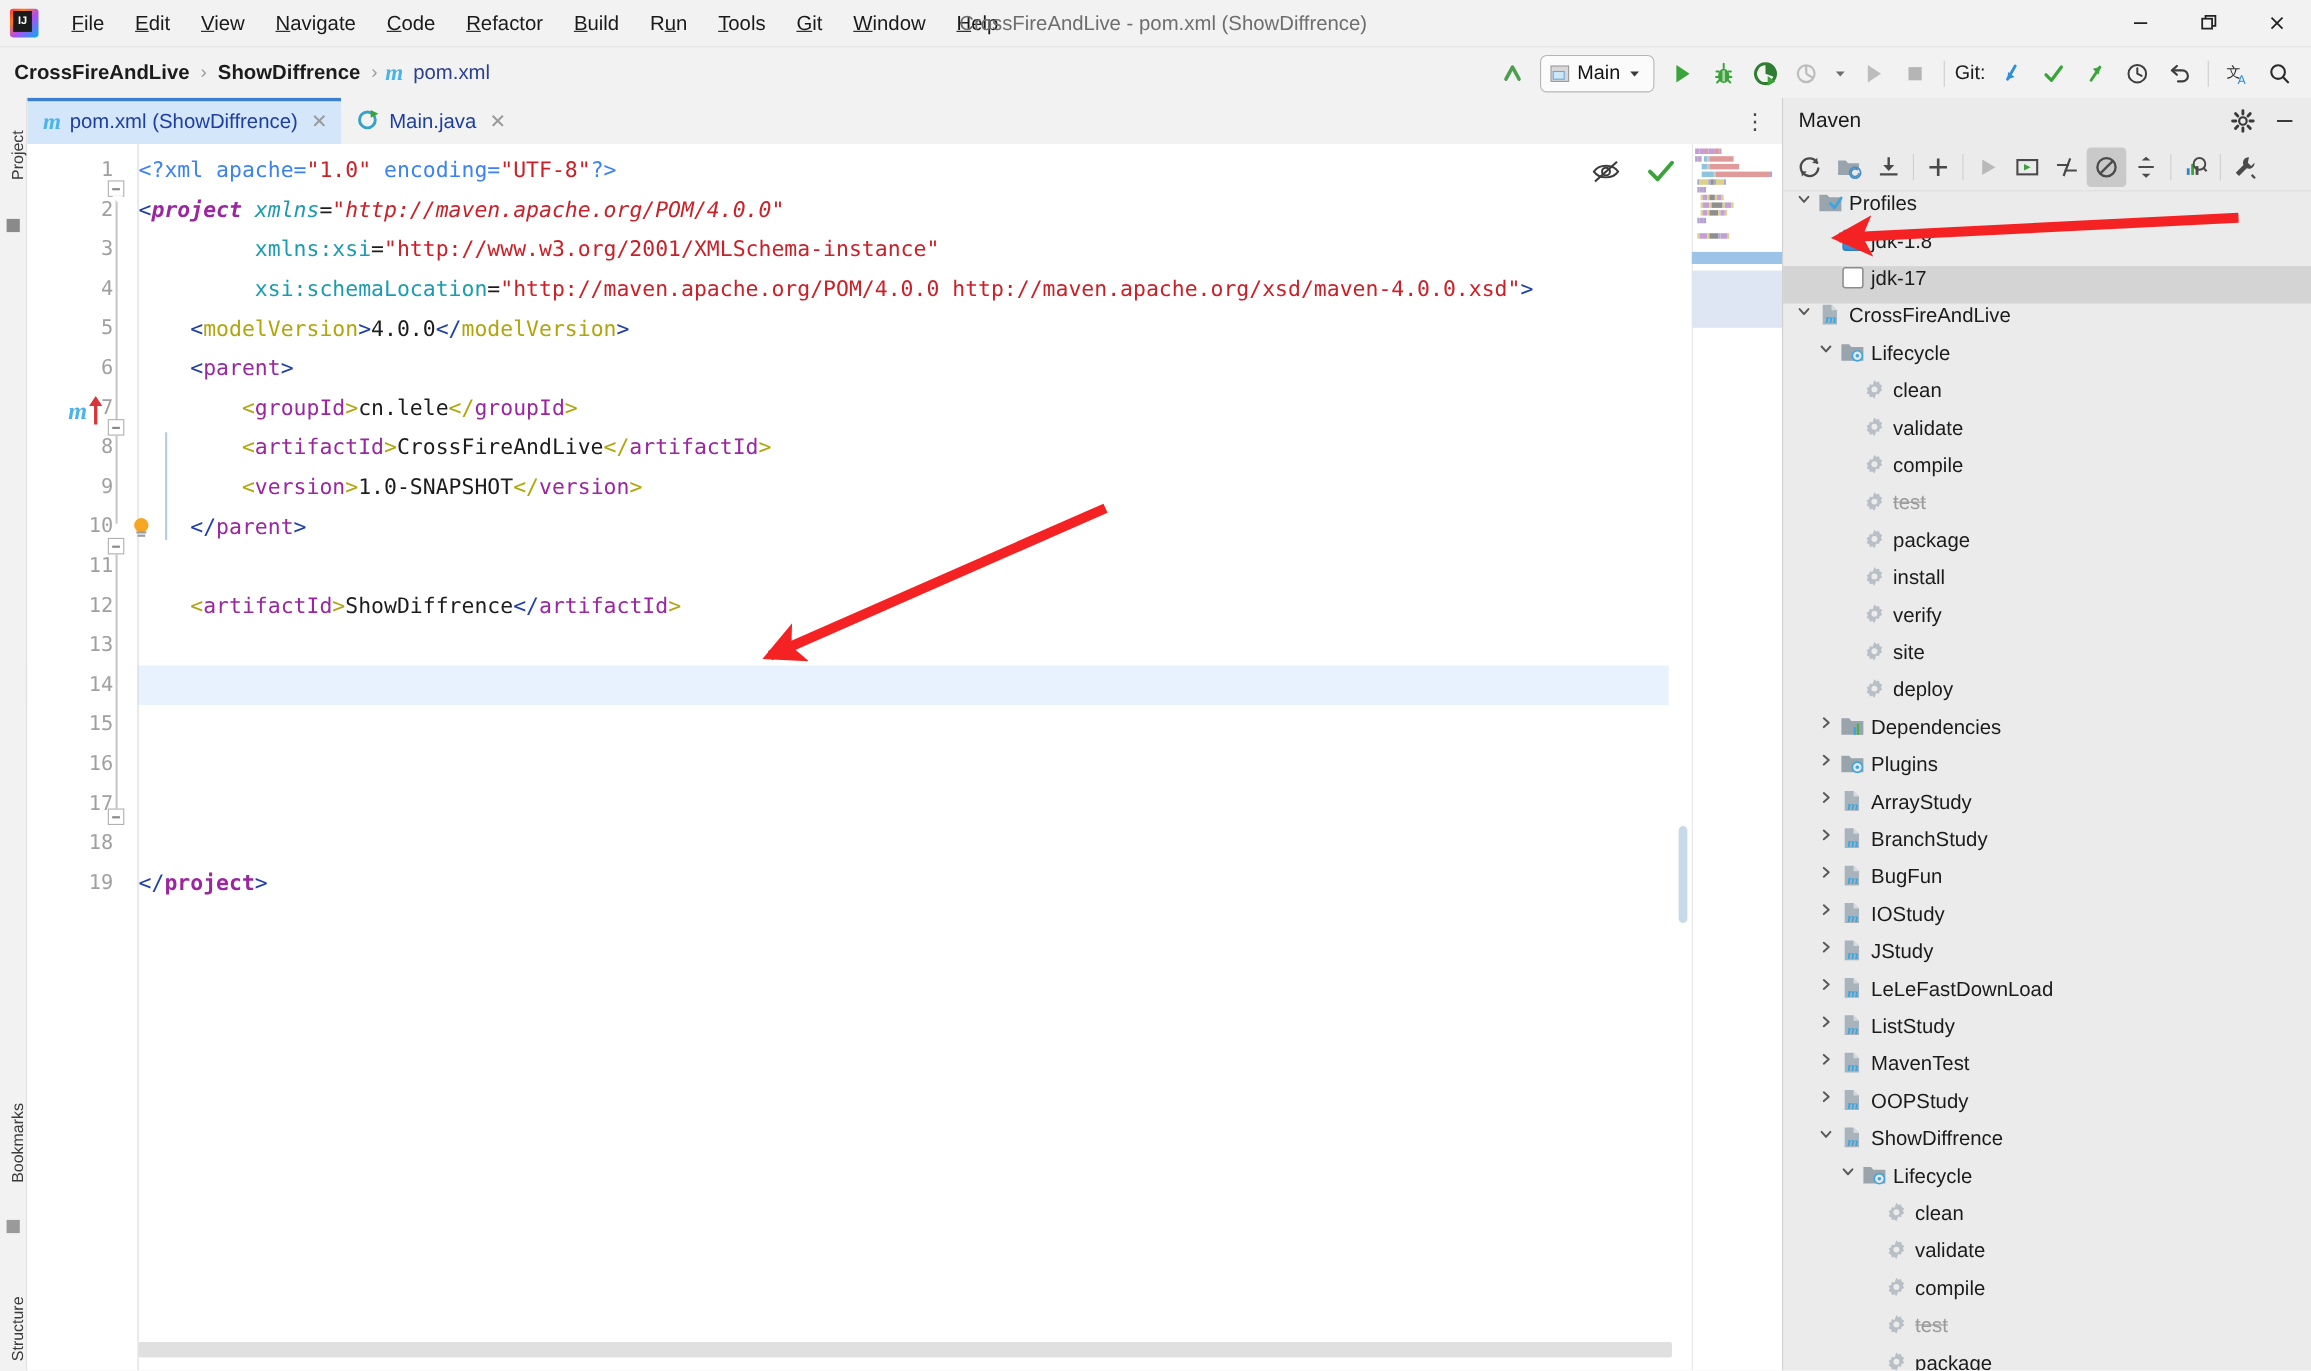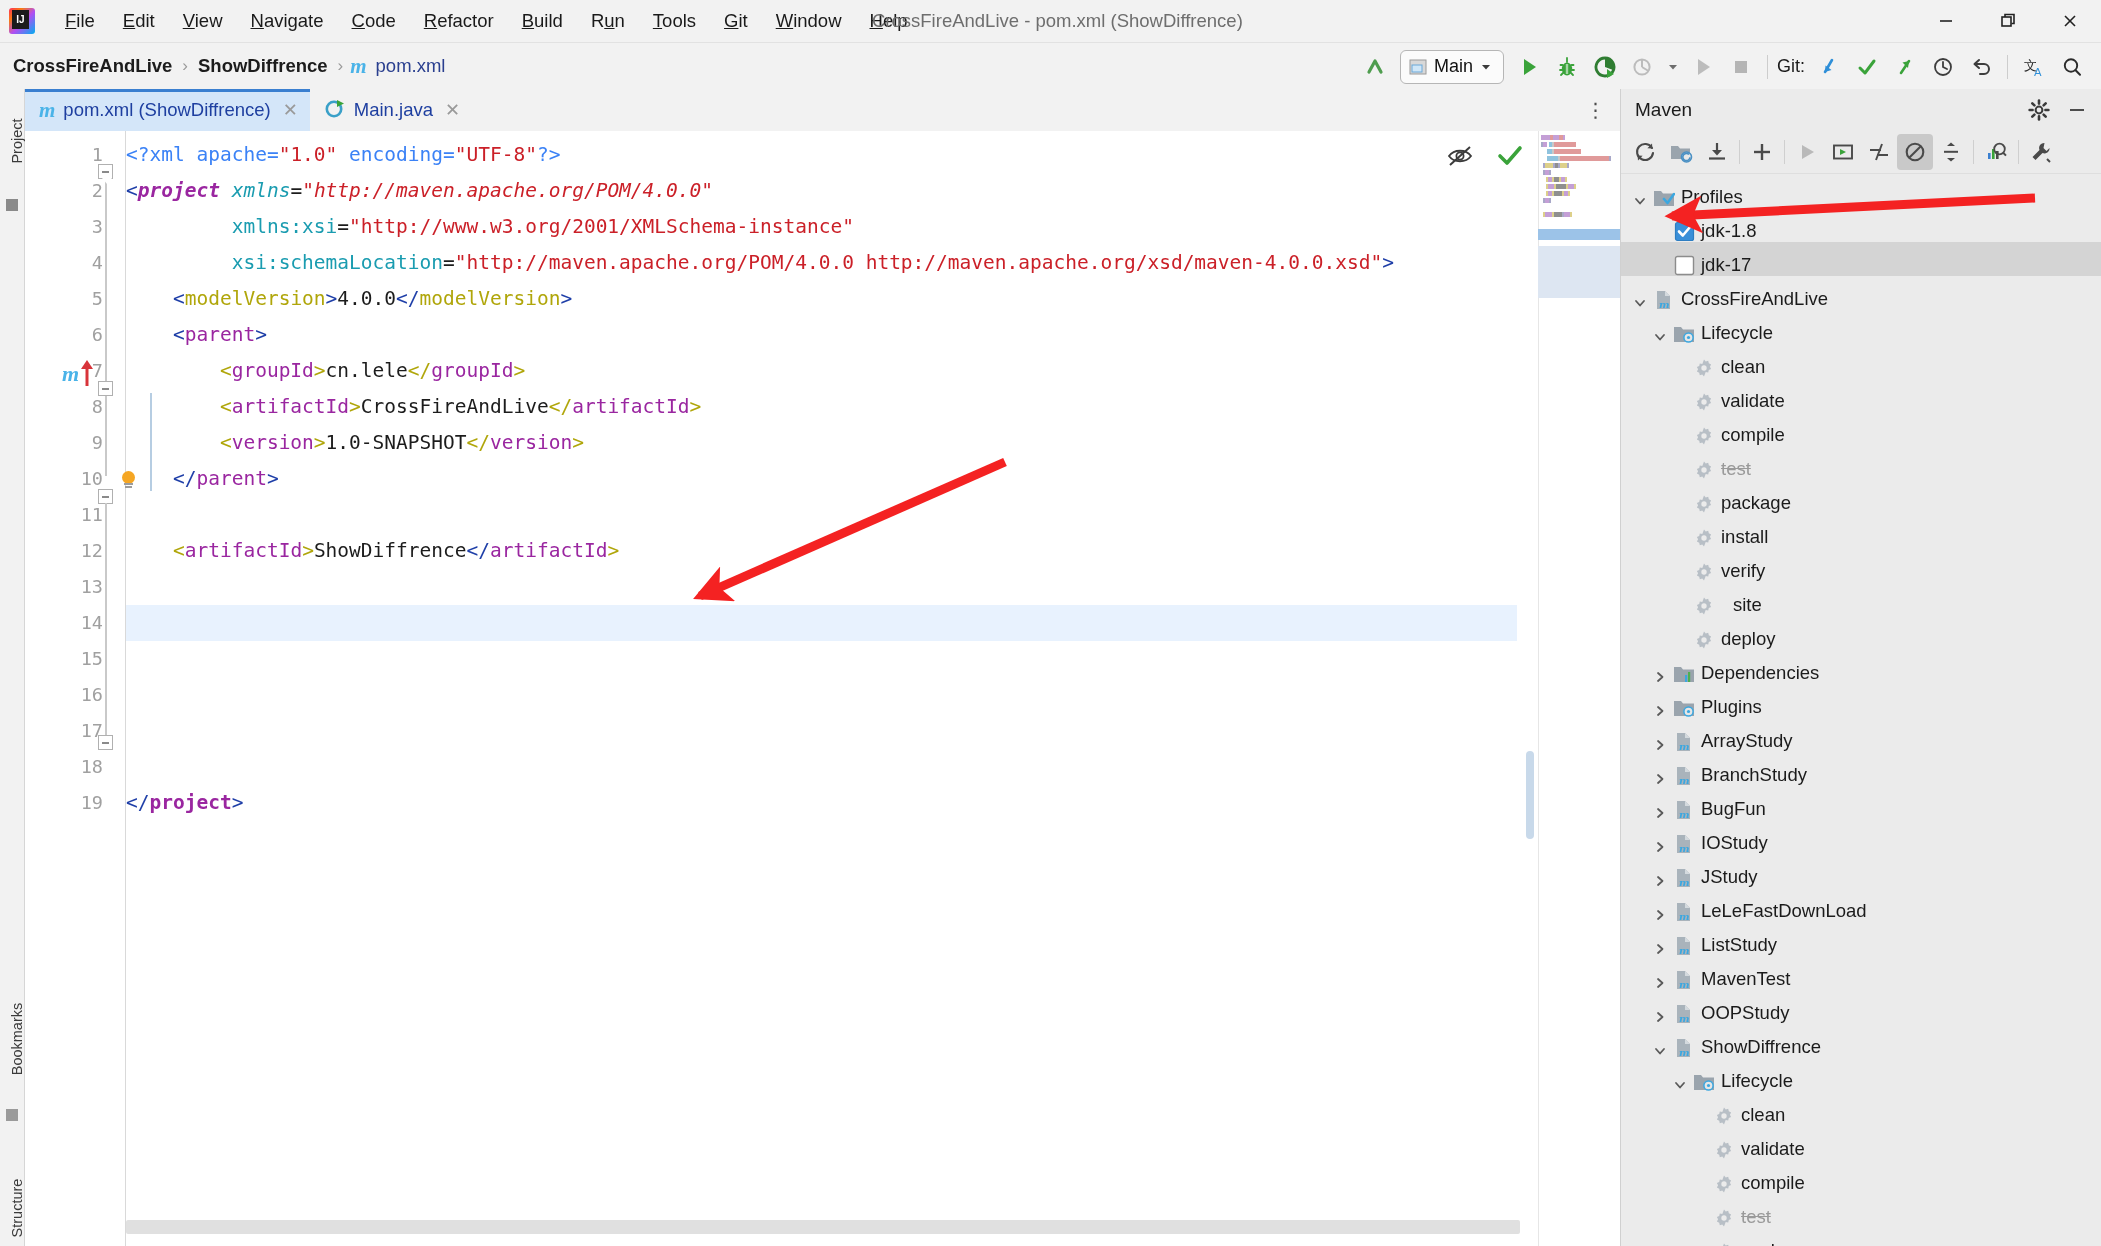--- a/index.html
+++ b/index.html
@@ -275,21 +275,21 @@
     border-radius: 4px; flex: none;
   }
   .mt.on { background: #c9c9c9; }
   .mt-sep { width: 1px; height: 24px; background: #cfcfcf; margin: 0 4px; flex: none; }
 
   .mtree {
     position: absolute; left: 0; top: 85px; width: 481px; height: 1072px;
     overflow: hidden;
   }
   .trow {
-    position: relative; height: 34px; display: flex; align-items: flex-end;
+    position: relative; height: 34px; display: flex; align-items: flex-start;
     font-size: 18.5px; color: #1b1b1b; white-space: nowrap;
   }
   .trow.sel { background: #d4d4d4; }
   .chev {
     width: 22px; flex: none; display: flex; align-items: center; justify-content: center;
     color: #5a5a5a; font-size: 15px;
   }
   .tico { width: 26px; flex: none; display: flex; align-items: center; justify-content: center; }
   .tlabel.dim { color: #9a9a9a; text-decoration: line-through; }
 
@@ -898,21 +898,21 @@
           <span class="tlabel" style="margin-left: 4px;">verify</span>
         </div>
         <div class="trow" style="padding-left: 48px;">
           <span class="chev"></span>
           <span class="tico">
             <svg width="20" height="20" viewBox="0 0 20 20">
               <path d="M10 1.5 l1.7 1.9 2.5-.6 .6 2.5 2.3 1.1-1.2 2.3 1.2 2.3-2.3 1.1-.6 2.5-2.5-.6L10 18.5 8.3 16.6l-2.5.6-.6-2.5-2.3-1.1 1.2-2.3-1.2-2.3 2.3-1.1 .6-2.5 2.5 .6Z" fill="#b8bfc6"></path>
               <circle cx="10" cy="10" r="2.7" fill="#ebebeb"></circle>
             </svg>
           </span>
-          <span class="tlabel" style="margin-left: 16px;">site</span>
+          <span class="tlabel" style="margin-left: 4px;">site</span>
         </div>
         <div class="trow" style="padding-left: 48px;">
           <span class="chev"></span>
           <span class="tico">
             <svg width="20" height="20" viewBox="0 0 20 20">
               <path d="M10 1.5 l1.7 1.9 2.5-.6 .6 2.5 2.3 1.1-1.2 2.3 1.2 2.3-2.3 1.1-.6 2.5-2.5-.6L10 18.5 8.3 16.6l-2.5.6-.6-2.5-2.3-1.1 1.2-2.3-1.2-2.3 2.3-1.1 .6-2.5 2.5 .6Z" fill="#b8bfc6"></path>
               <circle cx="10" cy="10" r="2.7" fill="#ebebeb"></circle>
             </svg>
           </span>
           <span class="tlabel" style="margin-left: 4px;">deploy</span>

